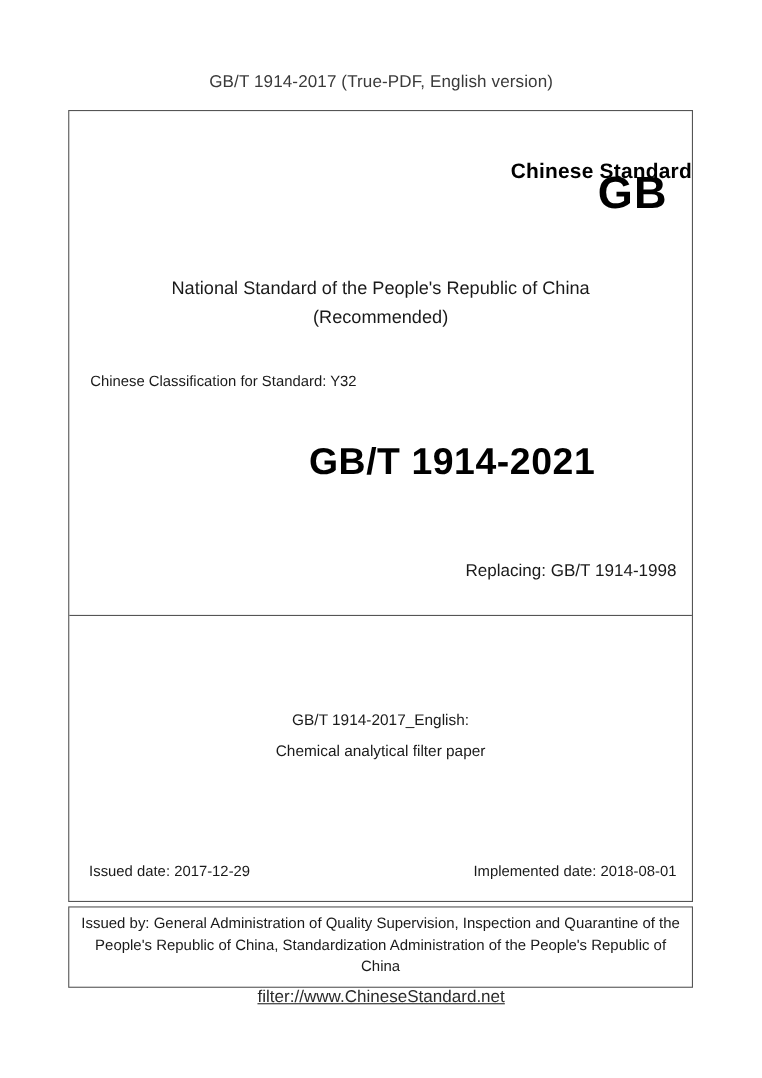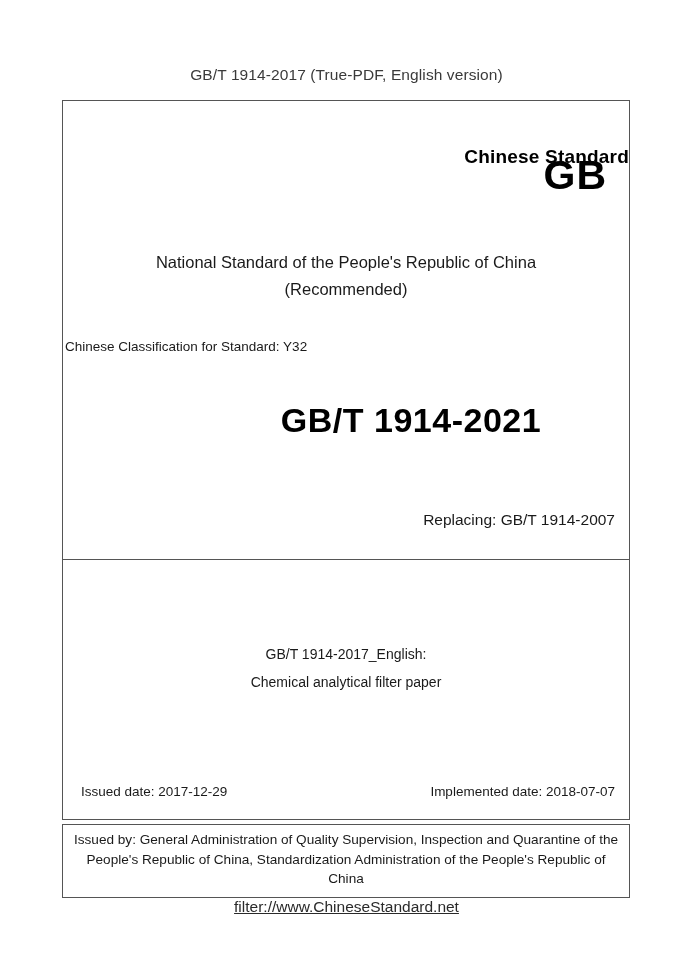--- a/index.html
+++ b/index.html
@@ -86,21 +86,21 @@
     font-size: 16.5px;
     line-height: 27px;
     color: #1a1a1a;
   }
   .classification {
     position: absolute;
     top: 238px;
     left: 1px;
     width: 100%;
     text-align: left;
-    padding-left: 1px;
+    padding-left: 18px;
     font-size: 13.5px;
     color: #1a1a1a;
   }
   .std-code {
     position: absolute;
     top: 300px;
     left: 0;
     width: 100%;
     text-align: center;
     padding-left: 130px;
@@ -197,32 +197,32 @@
 
       <div class="subtitle">
         <div>National Standard of the People's Republic of China</div>
         <div>(Recommended)</div>
       </div>
 
       <div class="classification">Chinese Classification for Standard: Y32</div>
 
       <div class="std-code">GB/T 1914-2021</div>
 
-      <div class="replacing">Replacing: GB/T 1914-2007</div>
+      <div class="replacing">Replacing: GB/T 1914-1998</div>
     </div>
 
     <div class="frame-lower">
       <div class="doc-name">
         <div>GB/T 1914-2017_English:</div>
         <div>Chemical analytical filter paper</div>
       </div>
 
       <div class="dates">
         <div class="issued-date">Issued date: 2017-12-29</div>
-        <div class="implemented-date">Implemented date: 2018-07-07</div>
+        <div class="implemented-date">Implemented date: 2018-08-01</div>
       </div>
     </div>
   </div>
 
   <div class="issued-by-box">Issued by: General Administration of Quality Supervision, Inspection and Quarantine of the People's Republic of China, Standardization Administration of the People's Republic of China</div>
 
   <div class="website">filter://www.ChineseStandard.net</div>
 
 </div>
 

